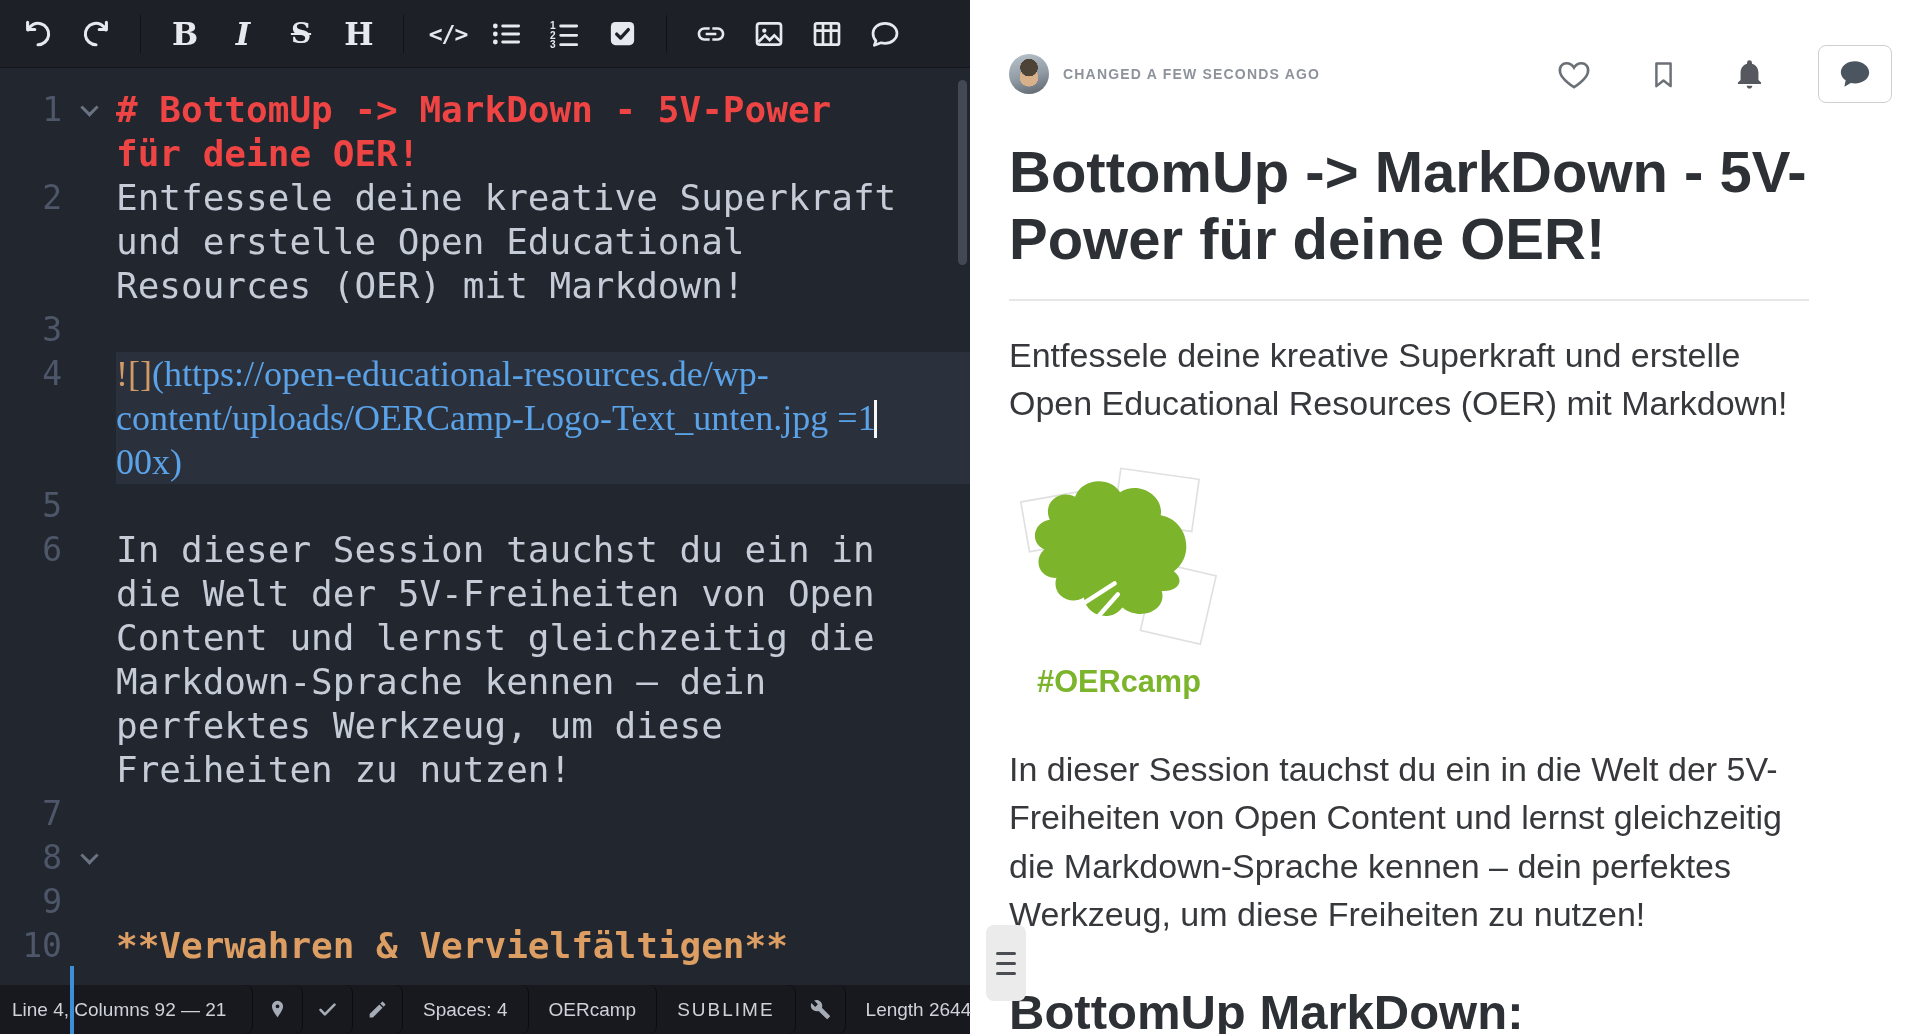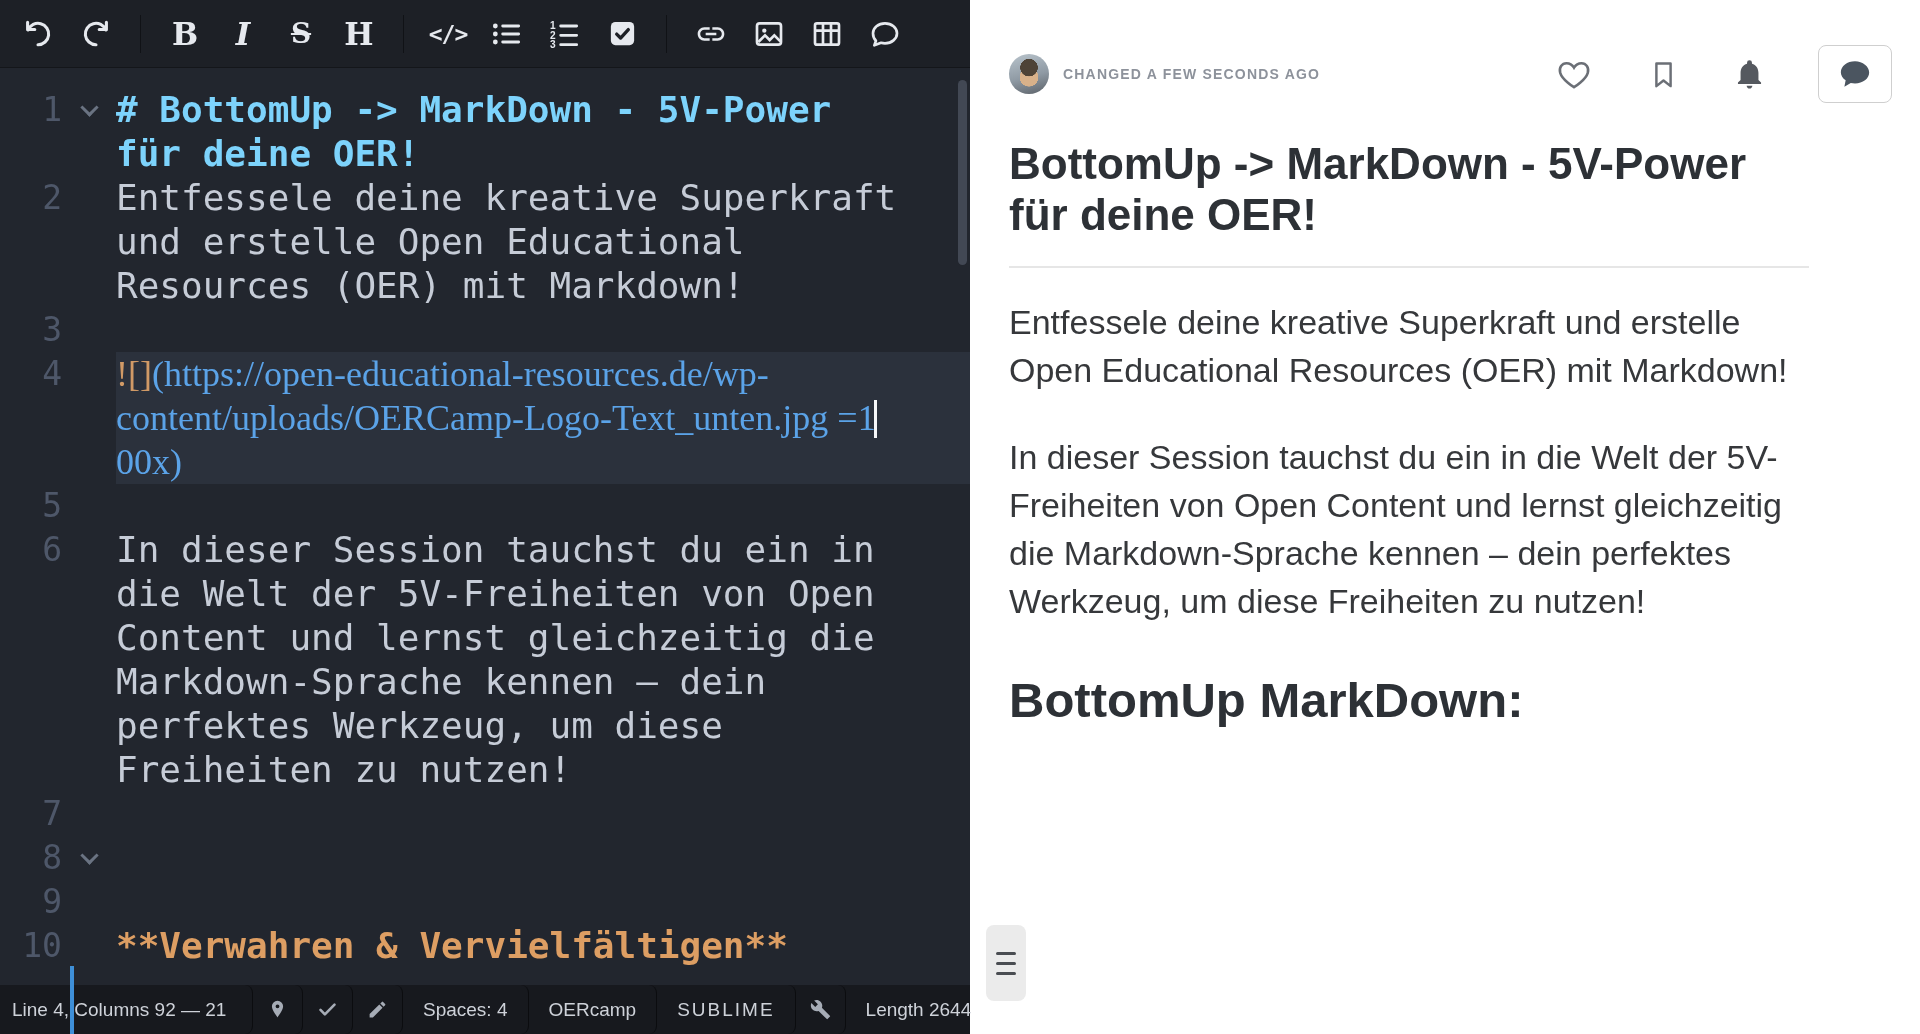--- a/index.html
+++ b/index.html
@@ -28,21 +28,21 @@
   .cm-line { display:flex; align-items:flex-start; }
   .gutter { width:116px; flex:none; display:flex; align-items:flex-start; }
   .ln { width:62px; flex:none; text-align:right; color:#4e5769; font-size:33px; line-height:44px; }
   .fold-wrap { width:54px; flex:none; display:flex; justify-content:center; }
   .fold-chev { width:13px; height:13px; margin-top:13px;
                border-right:3px solid #6a7382; border-bottom:3px solid #6a7382;
                transform:rotate(45deg); cursor:pointer; }
   .line-text { width:790px; flex:none; white-space:pre-wrap; overflow-wrap:break-word; min-height:44px; }
   .line-hl { flex:1; background:#2b313c;font-family:Liberation Serif, serif; }
   .line-hl .line-text { width:790px; }
-  .tok-heading { color:#7dd3fc; font-weight:bold; }
+  .tok-heading { color:#ef4444; font-weight:bold; }
   .tok-img { color:#d19a66; }
   .tok-url { color:#5ba3e8; }
   .tok-bold { color:#dd9e63; font-weight:bold; }
   .caret { display:inline-block; width:3px; height:38px; background:#f6f7f9;
            vertical-align:text-bottom; margin:0 -1.5px; }
 
   .scroll-thumb { position:absolute; right:3px; top:80px; width:9px; height:185px;
                   background:#424854; border-radius:5px; z-index:4; cursor:pointer; }
   .gutter-marker { position:absolute; left:70px; bottom:0; width:4px; height:68px;
                    background:#3e8fd8; z-index:7; }
@@ -71,21 +71,21 @@
   .meta-ic { border:none; background:transparent; cursor:pointer; display:flex;
              align-items:center; justify-content:center; padding:0; }
   .ic-heart { margin-left:auto; }
   .ic-bookmark { margin-left:56px; }
   .ic-bell { margin-left:54px; }
   .comment-btn { margin-left:52px; width:74px; height:58px; background:#fff;
                  border:1.5px solid #cfcfcf; border-radius:8px; display:flex;
                  align-items:center; justify-content:center; cursor:pointer; }
 
   .doc { position:absolute; left:39px; top:118px; width:800px; color:#36383b; }
-  .doc h1 { font-size:44px; line-height:1.16; font-weight:bold; color:#2d3136; margin:20px 0 0; }
+  .doc h1 { font-size:58px; line-height:1.16; font-weight:bold; color:#2d3136; margin:20px 0 0; }
   .doc .rule { border:none; border-top:2px solid #e6e6e6; margin:26px 0 30px; }
   .doc p { font-size:34px; line-height:1.42; margin:0; }
   .logo-block { margin:40px 0 0; width:240px; }
   .doc .p2 { margin-top:38px; }
   .doc h2 { font-size:49px; line-height:1.15; font-weight:bold; color:#2d3136; margin:46px 0 0; }
 
   .split-handle { position:absolute; left:986px; top:925px; width:40px; height:76px;
                   background:#ebebeb; border-radius:8px; z-index:10; cursor:col-resize;
                   display:flex; flex-direction:column; align-items:center; justify-content:center; gap:7px; }
   .split-handle span { display:block; width:20px; height:3px; background:#4a4d52; border-radius:2px; }
@@ -317,20 +317,40 @@
             <path d="M12 3C6.5 3 2 6.4 2 10.7c0 2.3 1.3 4.3 3.4 5.7L4.5 21l4.5-2.6c1 .2 2 .3 3 .3 5.5 0 10-3.4 10-7.7S17.5 3 12 3z"></path>
           </svg>
       </button>
     </div>
 
     <div class="doc">
       <h1>BottomUp -&gt; MarkDown - 5V-Power für deine OER!</h1>
       <hr class="rule">
       <p>Entfessele deine kreative Superkraft und erstelle Open Educational Resources (OER) mit Markdown!</p>
 
+      <div class="logo-block">
+        <svg viewBox="0 0 200 215" width="220" height="236">
+
+          <g fill="#ffffff" stroke="#e0e0e0" stroke-width="1.5">
+            <rect x="98" y="6" width="72" height="48" transform="rotate(8 134 30)"></rect>
+            <rect x="14" y="26" width="64" height="46" transform="rotate(-10 46 49)"></rect>
+            <rect x="126" y="92" width="56" height="64" transform="rotate(13 154 124)"></rect>
+          </g>
+
+          <path fill="#7cb42c" d="M150 95 C170 80 162 48 138 44 C141 26 118 12 101 23 C92 8 66 10 60 27 C45 20 30 33 37 48 C22 50 18 69 32 75 C21 85 28 102 43 101 C38 116 55 127 68 119 C70 136 93 142 103 128 C119 141 144 131 139 113 C153 114 161 104 150 95 Z"></path>
+
+          <g stroke="#ffffff" stroke-width="4" fill="none" stroke-linecap="round">
+            <circle cx="52" cy="136" r="6.5"></circle>
+            <circle cx="70" cy="148" r="6.5"></circle>
+            <path d="M57 131 L96 106"></path>
+            <path d="M75 143 L99 116"></path>
+          </g>
+          <text x="100" y="205" text-anchor="middle" fill="#7cb42c" font-family="Liberation Sans, sans-serif" font-size="28" font-weight="bold">#OERcamp</text>
+        </svg>
+      </div>
 
       <p class="p2">In dieser Session tauchst du ein in die Welt der 5V-Freiheiten von Open Content und lernst gleichzeitig die Markdown-Sprache kennen – dein perfektes Werkzeug, um diese Freiheiten zu nutzen!</p>
       <h2>BottomUp MarkDown:</h2>
 
     </div>
   </div>
 
   <div class="split-handle">
     <span></span>
     <span></span>

